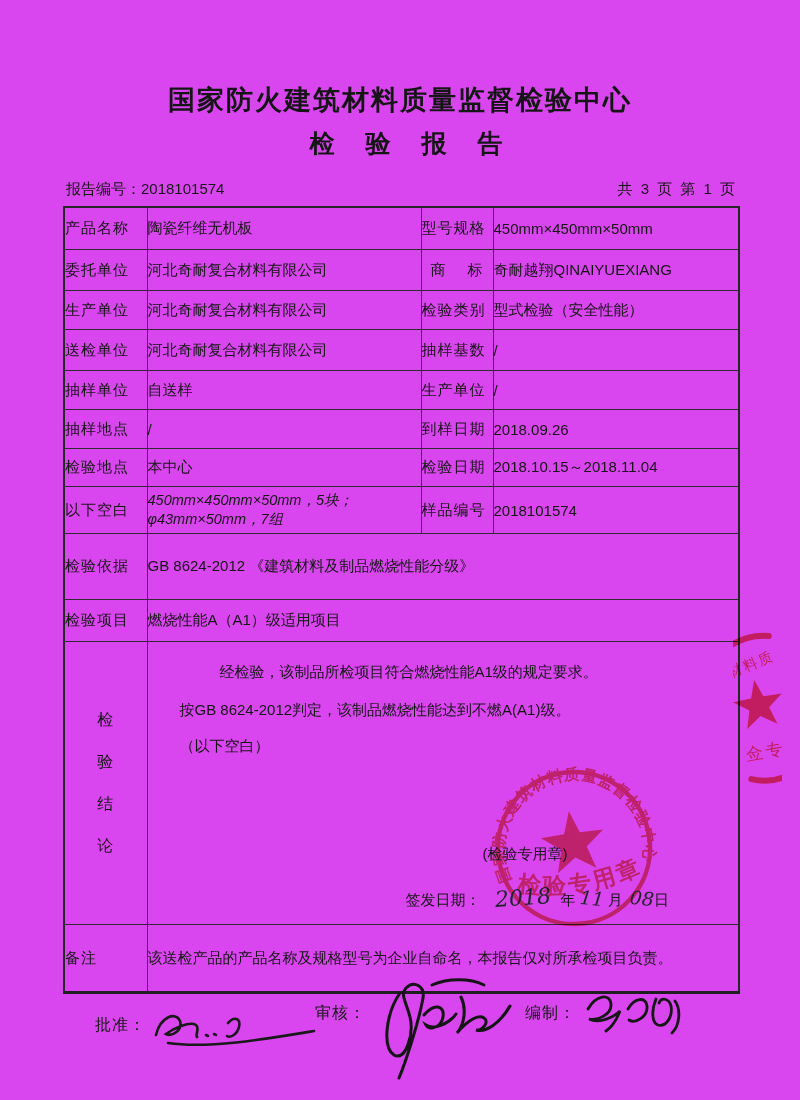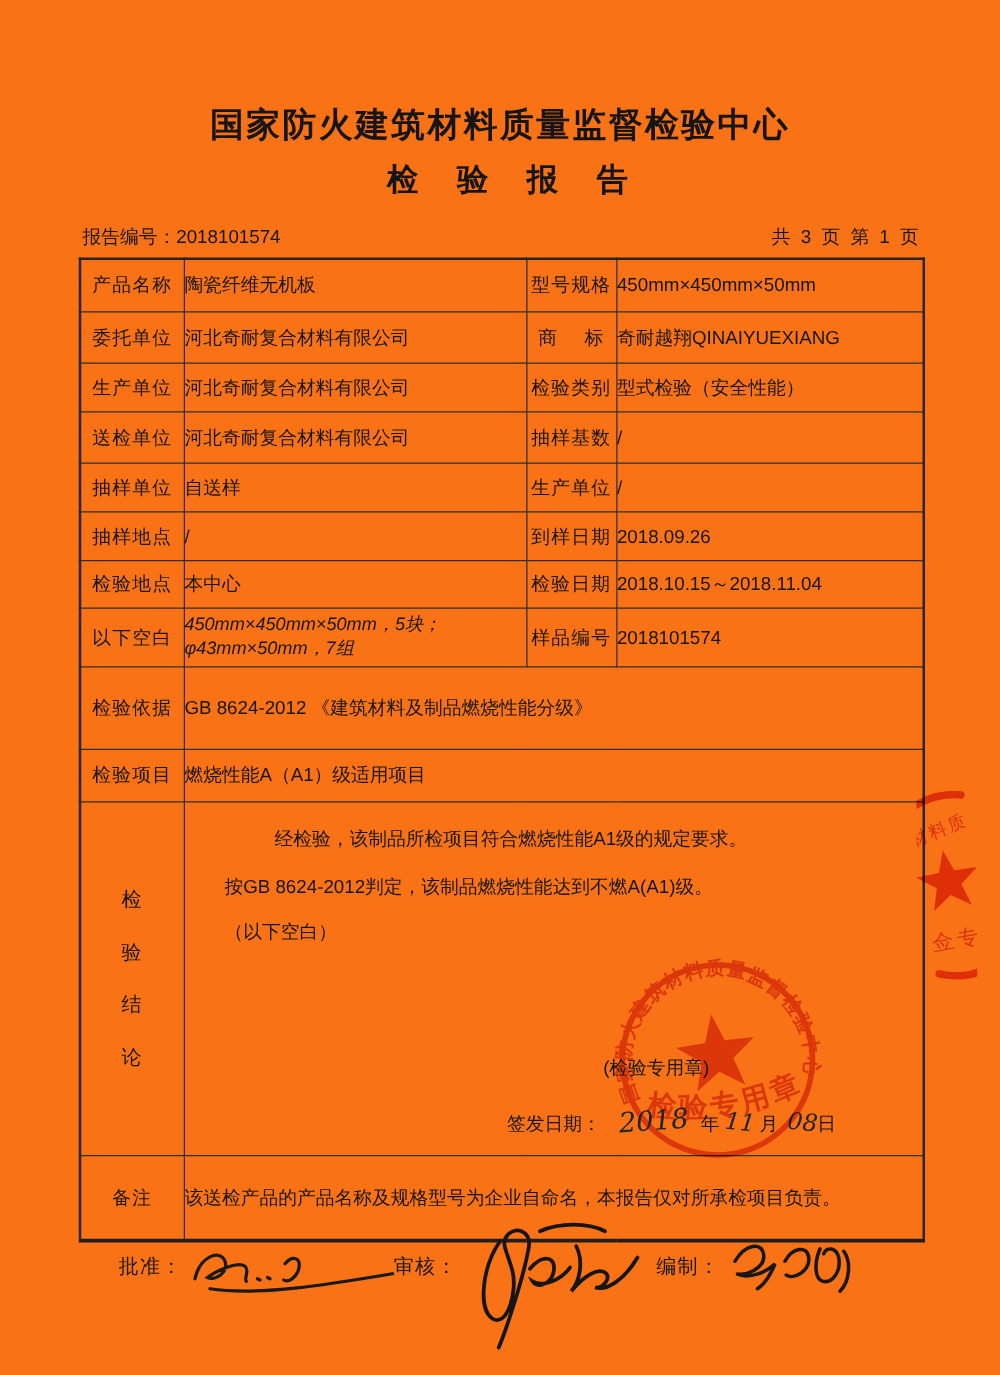--- a/index.html
+++ b/index.html
@@ -1,18 +1,18 @@
 <!DOCTYPE html>
 <html><head>
 <meta charset="utf-8">
 <style>
   html,body { margin:0; padding:0; background:#ffffff; }
   .page {
     position:relative; width:800px; height:1100px; margin:0 auto;
-    background:#f97316; overflow:hidden;
+    background:#d946ef; overflow:hidden;
     font-family:"Liberation Sans","DejaVu Sans",sans-serif;
     color:#1c1c1c;
   }
   .org-title {
     position:absolute; top:82px; left:0; width:100%;
     text-align:center; font-size:27px; font-weight:bold; letter-spacing:2px;
     color:#151515;
   }
   .doc-title {
     position:absolute; top:127px; left:12px; width:100%;
@@ -27,21 +27,21 @@
   }
   table.report {
     position:absolute; left:63px; top:206px; width:675px;
     border-collapse:collapse; table-layout:fixed;
     border:2.5px solid #262626;
     font-size:15px; color:#161616;
   }
   table.report td {
     border:1.7px solid #2e2e2e; padding:0; overflow:visible;
   }
-  td.lab { text-align:center; vertical-align:middle; letter-spacing:1px; }
+  td.lab { vertical-align:middle; letter-spacing:1px; }
   td.lab.justify { text-align:justify; padding:0 9px; }
   td.lab.justify .j { display:inline-block; width:100%; text-align:justify; text-align-last:justify; }
   td.val { text-align:left; vertical-align:middle; padding:2px 7px; }
   tr.h41 td{height:41px} tr.h40 td{height:40px} tr.h38 td{height:38px}
   tr.h37 td{height:37px} tr.h46 td{height:46px} tr.h65 td{height:65px}
   tr.h282 td{height:282px} tr.h66 td{height:66px}
   tr.remark-row td { border-bottom:3.5px solid #1f1f1f;font-family:Liberation Serif, serif; }
   .two-line { line-height:19px; font-size:14.5px; display:block; padding:2px 0;font-style:italic; }
   .concl-label {
     display:flex; flex-direction:column; align-items:center; justify-content:center;
@@ -65,21 +65,21 @@
     position:absolute; left:338px; top:118px; width:176px; height:176px;
     z-index:2; opacity:.78; mix-blend-mode:multiply; pointer-events:none;
   }
   .edge-stamp {
     position:absolute; left:733px; top:627px; width:49px; height:160px;
     overflow:hidden; opacity:.85; mix-blend-mode:multiply; pointer-events:none;
   }
   .footer { position:absolute; left:0; top:985px; width:800px; height:110px; }
   .sig-group { position:absolute; display:flex; align-items:flex-start; }
   .sig-label { font-size:16px; color:#171717; padding-top:18px; letter-spacing:1px; }
-  .g-approve { left:95px; top:0; }
+  .g-approve { left:95px; top:12px; }
   .g-review  { left:315px; top:0; }
   .g-prepare { left:525px; top:0; }
   .sig-svg { overflow:visible; }
 </style>
 </head>
 <body>
 
 <div class="page">
 
   <div class="org-title">国家防火建筑材料质量监督检验中心</div>

